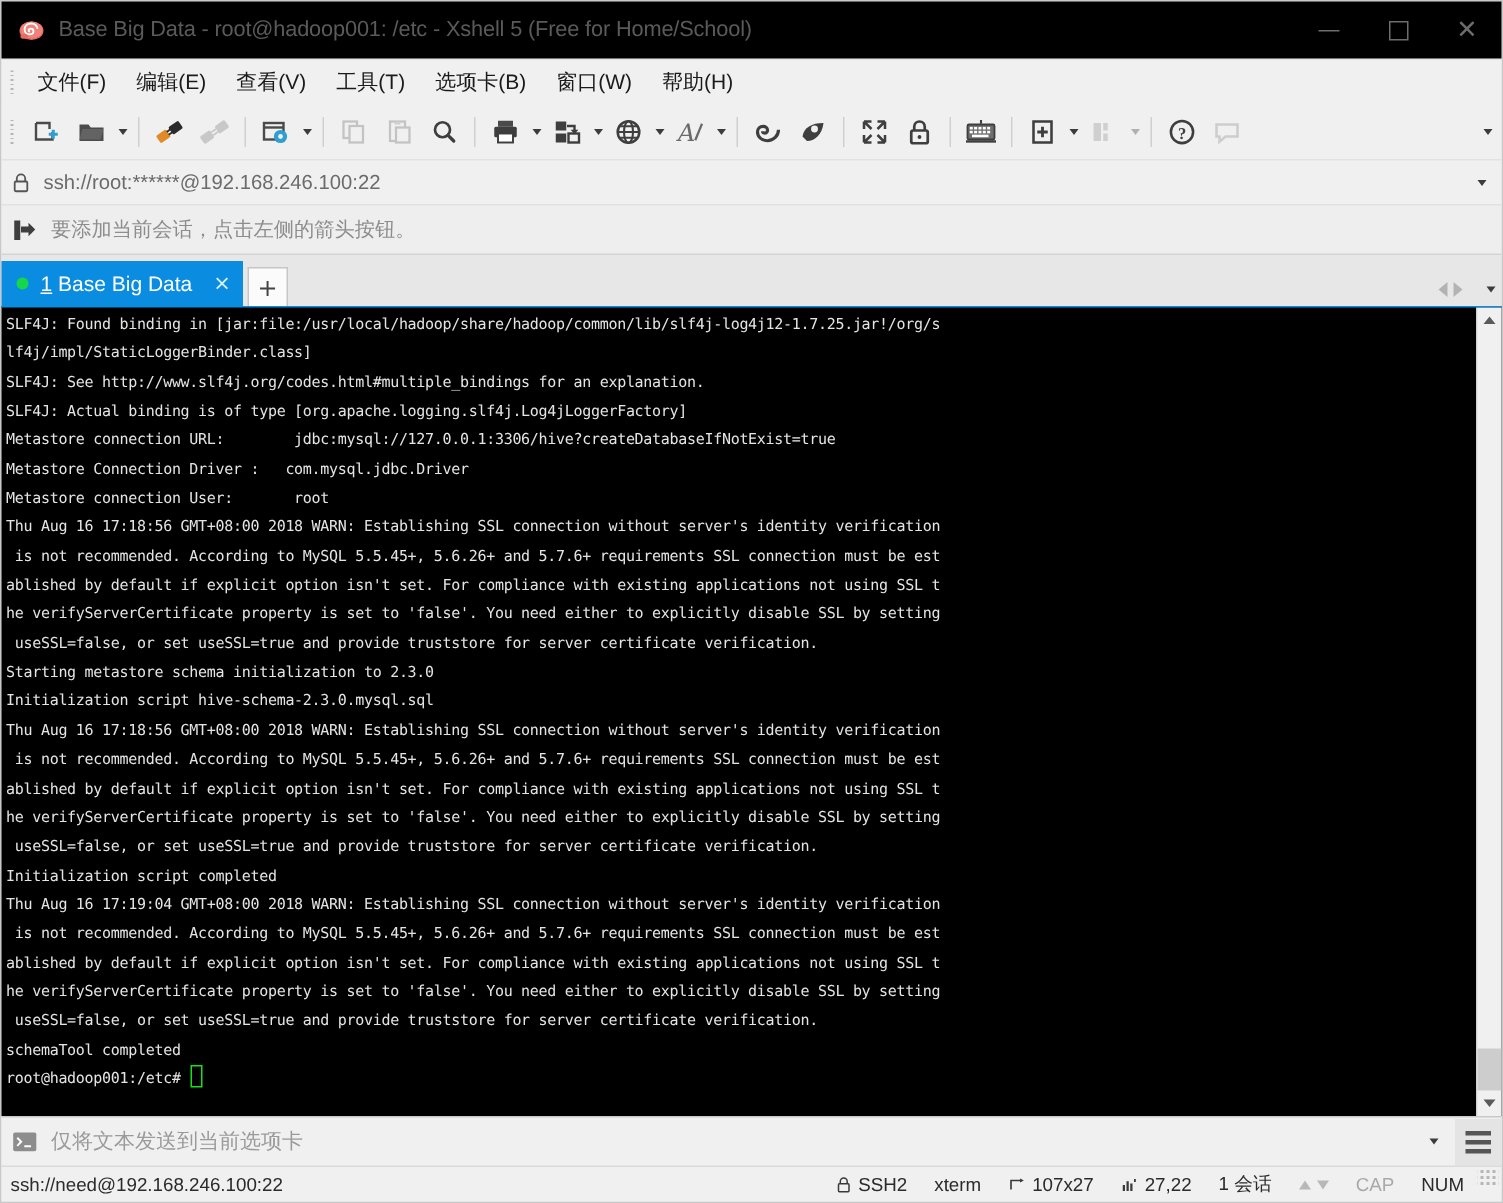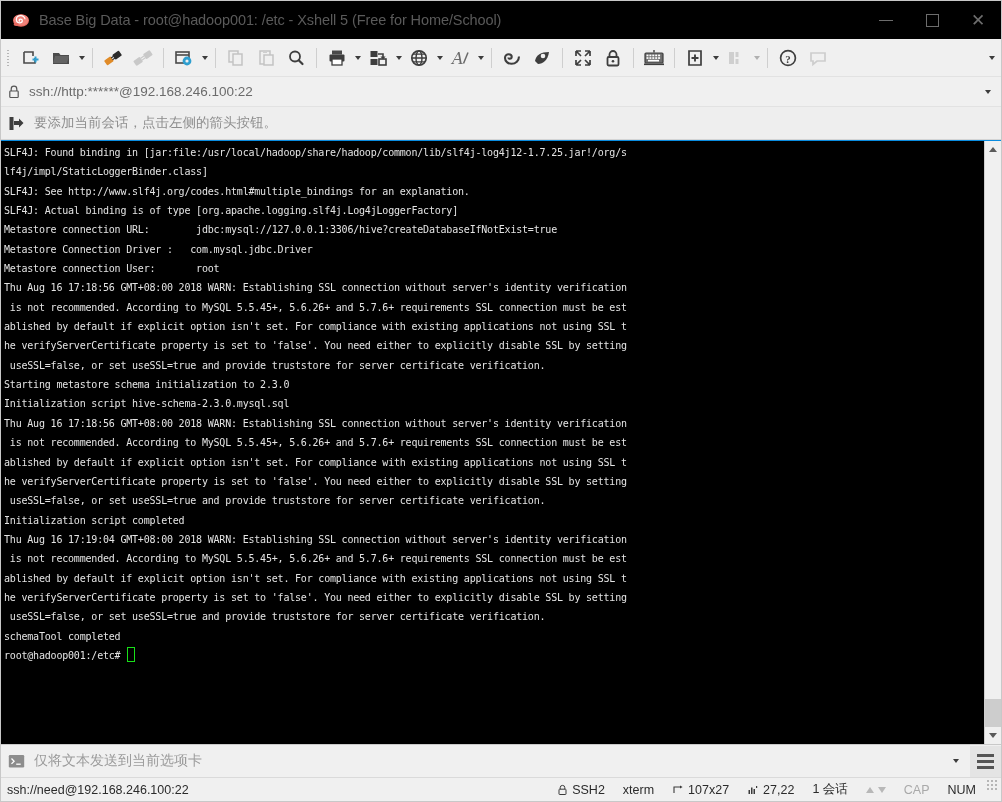--- a/index.html
+++ b/index.html
@@ -331,20 +331,30 @@
         </div>
       <div class="win-btn">
           <div class="wb-max"></div>
         </div>
       <div class="win-btn">
           <span class="wb-close">✕</span>
         </div>
     </div>
   </div>
 
+  <div class="menubar">
+    <div class="gripper"></div>
+    <div class="menu-item">文件(F)</div>
+    <div class="menu-item">编辑(E)</div>
+    <div class="menu-item">查看(V)</div>
+    <div class="menu-item">工具(T)</div>
+    <div class="menu-item">选项卡(B)</div>
+    <div class="menu-item">窗口(W)</div>
+    <div class="menu-item">帮助(H)</div>
+  </div>
 
   <div class="toolbar">
     <div class="gripper"></div>
 
     <div class="tb-btn">
       <span>
         <svg width="20" height="20" viewBox="0 0 20 20">
           <path d="M3 4h9v4M3 4v11h11v-5" fill="none" stroke="#4a4a4a" stroke-width="1.6"></path>
           <path d="M14.5 8.5v6M11.5 11.5h6" stroke="#2f9fd0" stroke-width="2"></path>
         </svg>
@@ -603,36 +613,50 @@
     </div>
   </div>
 
   <div class="addressbar">
     <span class="addr-lock">
       <svg width="14" height="16" viewBox="0 0 14 16">
         <path d="M4.2 7V5a2.8 2.8 0 015.6 0v2" fill="none" stroke="#555" stroke-width="1.2"></path>
         <rect x="2.8" y="7" width="8.4" height="6.5" rx=".8" fill="none" stroke="#555" stroke-width="1.2"></rect>
       </svg>
     </span>
-    <span class="addr-text">ssh://http:******@192.168.246.100:22</span>
+    <span class="addr-text">ssh://root:******@192.168.246.100:22</span>
     <div class="addr-caret">
         <div class="caret-d"></div>
       </div>
   </div>
 
   <div class="noticebar">
     <span class="notice-icon">
       <svg width="17" height="17" viewBox="0 0 17 17">
         <path d="M1.5 2h4v13h-4z" fill="#3e3e3e"></path>
         <path d="M6 6h5V3.5L15.5 8 11 12.5V10H6z" fill="#3e3e3e"></path>
       </svg>
     </span>
     <span class="notice-text">要添加当前会话，点击左侧的箭头按钮。</span>
   </div>
 
+  <div class="tabbar">
+    <div class="tab">
+      <span class="tab-dot"></span>
+      <span class="tab-label"><span class="mn">1</span><span> Base Big Data</span></span>
+      <span class="tab-close">×</span>
+    </div>
+    <div class="tab-new">+</div>
+    <div class="tabbar-right">
+      <span class="tri-l"></span>
+      <span class="tri-r"></span>
+      <span style="display:inline-block;width:8px"></span>
+      <span class="caret-d"></span>
+    </div>
+  </div>
 
   <div class="terminal-wrap">
     <div class="terminal" id="terminal"><div class="term-line">SLF4J: Found binding in [jar:file:/usr/local/hadoop/share/hadoop/common/lib/slf4j-log4j12-1.7.25.jar!/org/s</div><div class="term-line">lf4j/impl/StaticLoggerBinder.class]</div><div class="term-line">SLF4J: See http://www.slf4j.org/codes.html#multiple_bindings for an explanation.</div><div class="term-line">SLF4J: Actual binding is of type [org.apache.logging.slf4j.Log4jLoggerFactory]</div><div class="term-line">Metastore connection URL:        jdbc:mysql://127.0.0.1:3306/hive?createDatabaseIfNotExist=true</div><div class="term-line">Metastore Connection Driver :   com.mysql.jdbc.Driver</div><div class="term-line">Metastore connection User:       root</div><div class="term-line">Thu Aug 16 17:18:56 GMT+08:00 2018 WARN: Establishing SSL connection without server's identity verification</div><div class="term-line"> is not recommended. According to MySQL 5.5.45+, 5.6.26+ and 5.7.6+ requirements SSL connection must be est</div><div class="term-line">ablished by default if explicit option isn't set. For compliance with existing applications not using SSL t</div><div class="term-line">he verifyServerCertificate property is set to 'false'. You need either to explicitly disable SSL by setting</div><div class="term-line"> useSSL=false, or set useSSL=true and provide truststore for server certificate verification.</div><div class="term-line">Starting metastore schema initialization to 2.3.0</div><div class="term-line">Initialization script hive-schema-2.3.0.mysql.sql</div><div class="term-line">Thu Aug 16 17:18:56 GMT+08:00 2018 WARN: Establishing SSL connection without server's identity verification</div><div class="term-line"> is not recommended. According to MySQL 5.5.45+, 5.6.26+ and 5.7.6+ requirements SSL connection must be est</div><div class="term-line">ablished by default if explicit option isn't set. For compliance with existing applications not using SSL t</div><div class="term-line">he verifyServerCertificate property is set to 'false'. You need either to explicitly disable SSL by setting</div><div class="term-line"> useSSL=false, or set useSSL=true and provide truststore for server certificate verification.</div><div class="term-line">Initialization script completed</div><div class="term-line">Thu Aug 16 17:19:04 GMT+08:00 2018 WARN: Establishing SSL connection without server's identity verification</div><div class="term-line"> is not recommended. According to MySQL 5.5.45+, 5.6.26+ and 5.7.6+ requirements SSL connection must be est</div><div class="term-line">ablished by default if explicit option isn't set. For compliance with existing applications not using SSL t</div><div class="term-line">he verifyServerCertificate property is set to 'false'. You need either to explicitly disable SSL by setting</div><div class="term-line"> useSSL=false, or set useSSL=true and provide truststore for server certificate verification.</div><div class="term-line">schemaTool completed</div><div class="term-line"><span>root@hadoop001:/etc# </span><span class="cursor"></span></div></div>
     <div class="term-scroll">
       <div class="sb-arrow">
           <span class="sb-up"></span>
         </div>
       <div class="sb-track">
         <div class="sb-thumb"></div>
       </div>

